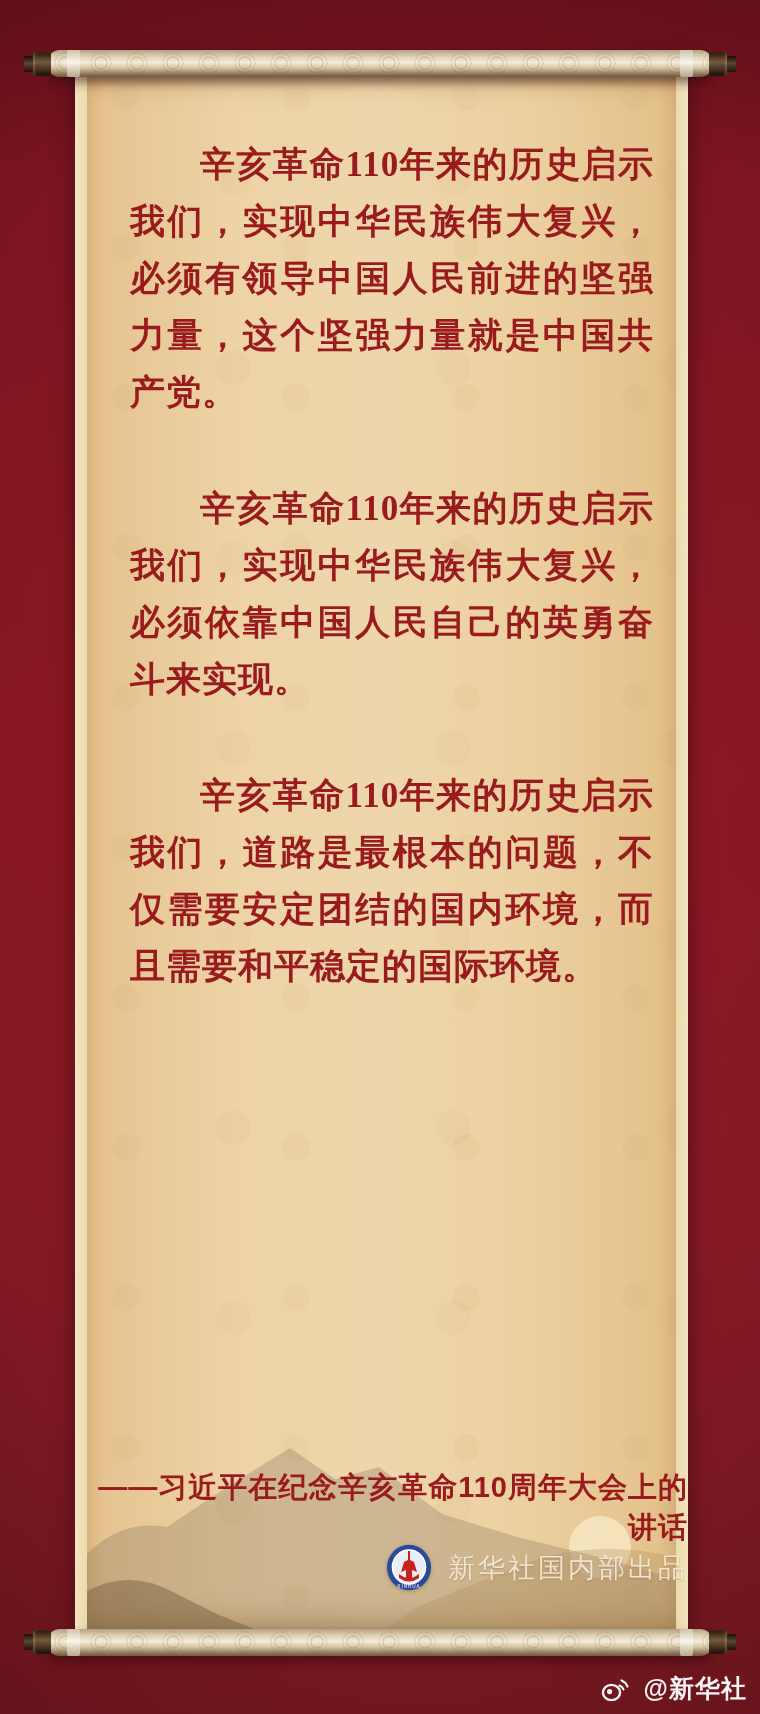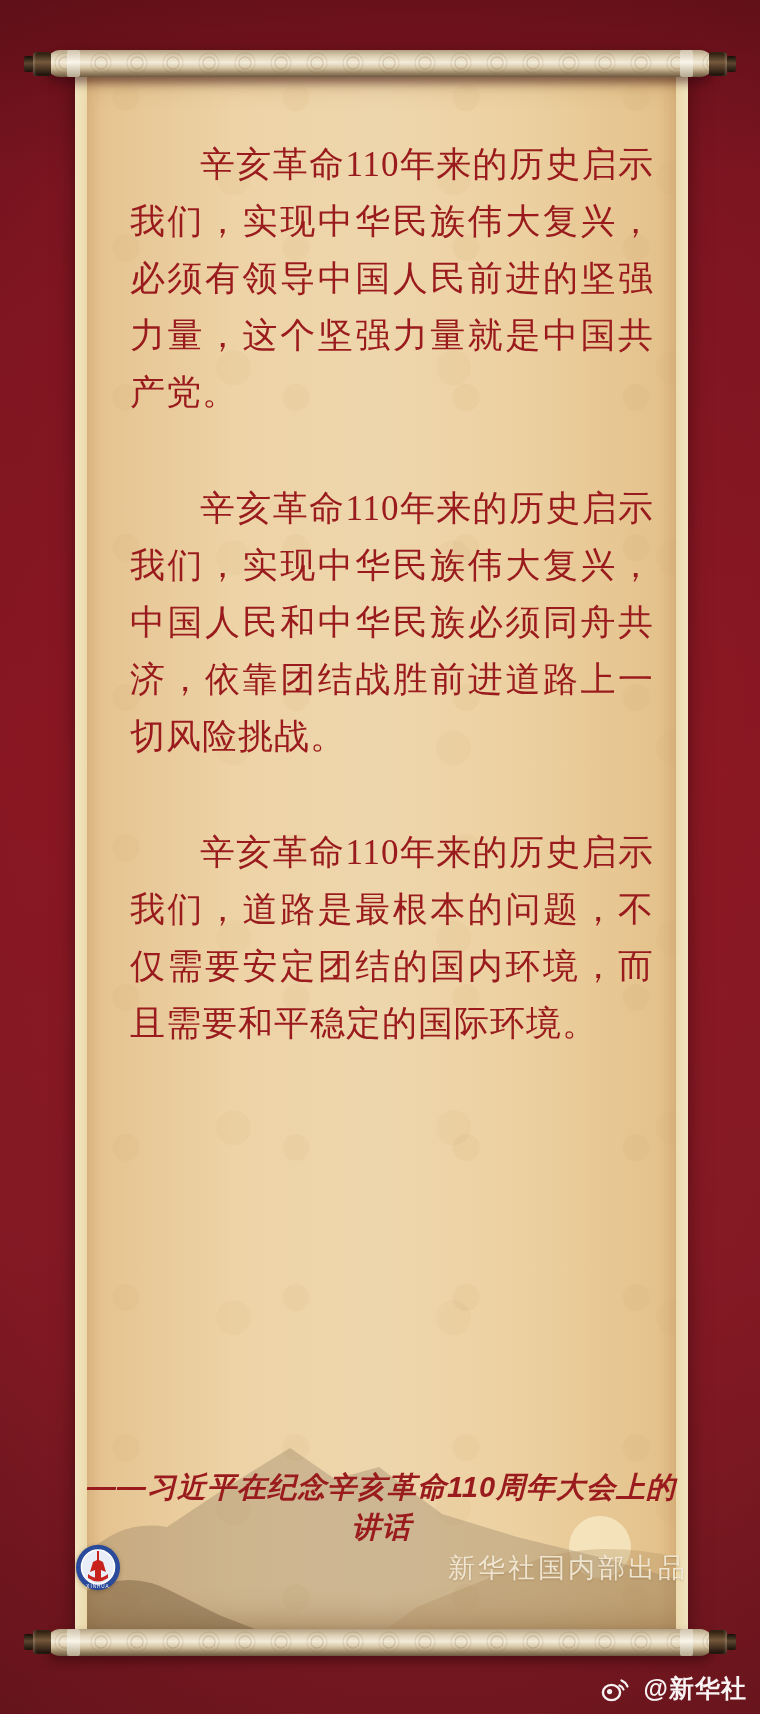--- a/index.html
+++ b/index.html
@@ -36,36 +36,36 @@
   .edge-strip.right{right:0;background:linear-gradient(90deg,#efdfb2,#f6ecca);}
 
   
   .ink-art{position:absolute;left:12px;right:12px;bottom:8px;height:250px;width:589px;pointer-events:none;}
 
   
   .text-block{
     position:absolute;left:55px;top:76px;width:524px;
     color:#9a1b1d;
     font-family:"Liberation Serif","DejaVu Serif",serif;
-    font-weight:400;
+    font-weight:700;
     font-size:35px;line-height:57px;letter-spacing:1px;
     text-align:justify;
   }
   .text-block p{margin:0;text-indent:2em;}
   .text-block p + p{margin-top:59px;}
 
   .attribution{
     position:absolute;left:0;right:0;top:1408px;
-    text-align:center;
-    color:#9a1b1d;font-weight:700;font-size:29px;letter-spacing:1px;font-style:italic;
+    text-align:right;
+    color:#9a1b1d;font-weight:700;font-size:29px;letter-spacing:1px;
   }
 
   .publisher{
     position:absolute;left:0;right:0;top:1484px;
-    display:flex;justify-content:space-between;align-items:center;gap:16px;
+    display:flex;justify-content:flex-end;align-items:center;gap:16px;
   }
   .publisher .label{
     color:#f1e8d4;font-size:27px;letter-spacing:3px;opacity:.95;
     text-shadow:0 1px 2px rgba(120,80,30,.35);
   }
   .emblem{width:46px;height:47px;filter:drop-shadow(0 1px 2px rgba(90,60,20,.4));}
 
   
   .rod{
     position:absolute;left:47px;right:47px;height:27px;border-radius:13px;
@@ -118,21 +118,21 @@
 
     <svg class="ink-art" viewBox="0 0 589 250" preserveAspectRatio="none">
       <circle cx="513" cy="168" r="31" fill="rgba(248,235,200,0.75)"></circle>
       <path d="M0,175 Q35,140 80,148 L140,108 L203,69 L248,100 L292,88 L355,135 L430,158 L520,180 L589,200 L589,250 L0,250 Z" fill="rgba(122,104,84,0.28)"></path>
       <path d="M300,250 L589,250 L589,178 Q500,158 430,188 Q370,212 330,228 Z" fill="rgba(172,138,94,0.30)"></path>
       <path d="M0,250 L0,212 Q42,190 84,212 L132,236 L168,250 Z" fill="rgba(112,88,58,0.45)"></path>
     </svg>
 
     <div class="text-block">
       <p>辛亥革命110年来的历史启示我们，实现中华民族伟大复兴，必须有领导中国人民前进的坚强力量，这个坚强力量就是中国共产党。</p>
-      <p>辛亥革命110年来的历史启示我们，实现中华民族伟大复兴，中国人民和中华民族必须同舟共济，依靠团结战胜前进道路上一切风险挑战。</p>
+      <p>辛亥革命110年来的历史启示我们，实现中华民族伟大复兴，必须依靠中国人民自己的英勇奋斗来实现。</p>
       <p>辛亥革命110年来的历史启示我们，道路是最根本的问题，不仅需要安定团结的国内环境，而且需要和平稳定的国际环境。</p>
     </div>
 
     <div class="attribution">——习近平在纪念辛亥革命110周年大会上的讲话</div>
 
     <div class="publisher">
       <svg class="emblem" viewBox="0 0 46 47">
         <ellipse cx="23" cy="23.5" rx="22" ry="22.8" fill="#2a4a9b"></ellipse>
         <ellipse cx="23" cy="23" rx="16.5" ry="17" fill="#e8edf8"></ellipse>
         <ellipse cx="23" cy="23" rx="16.5" ry="17" fill="none" stroke="#ffffff" stroke-width="1.6"></ellipse>

